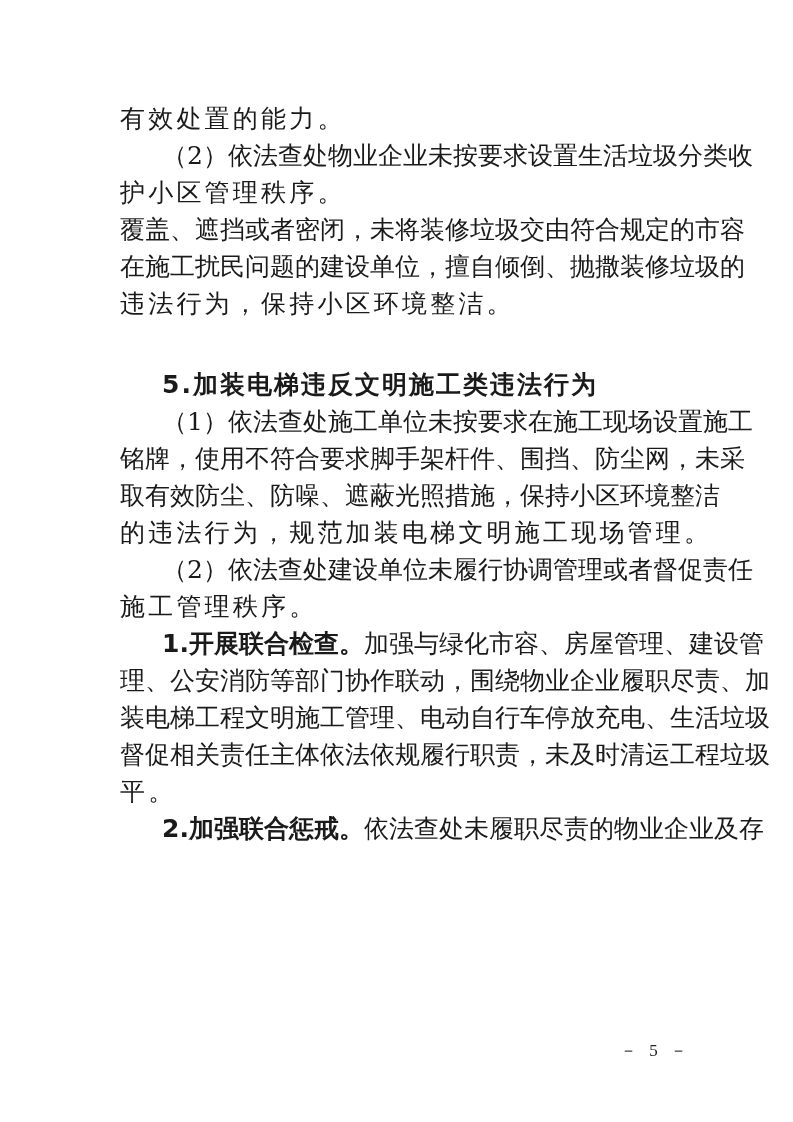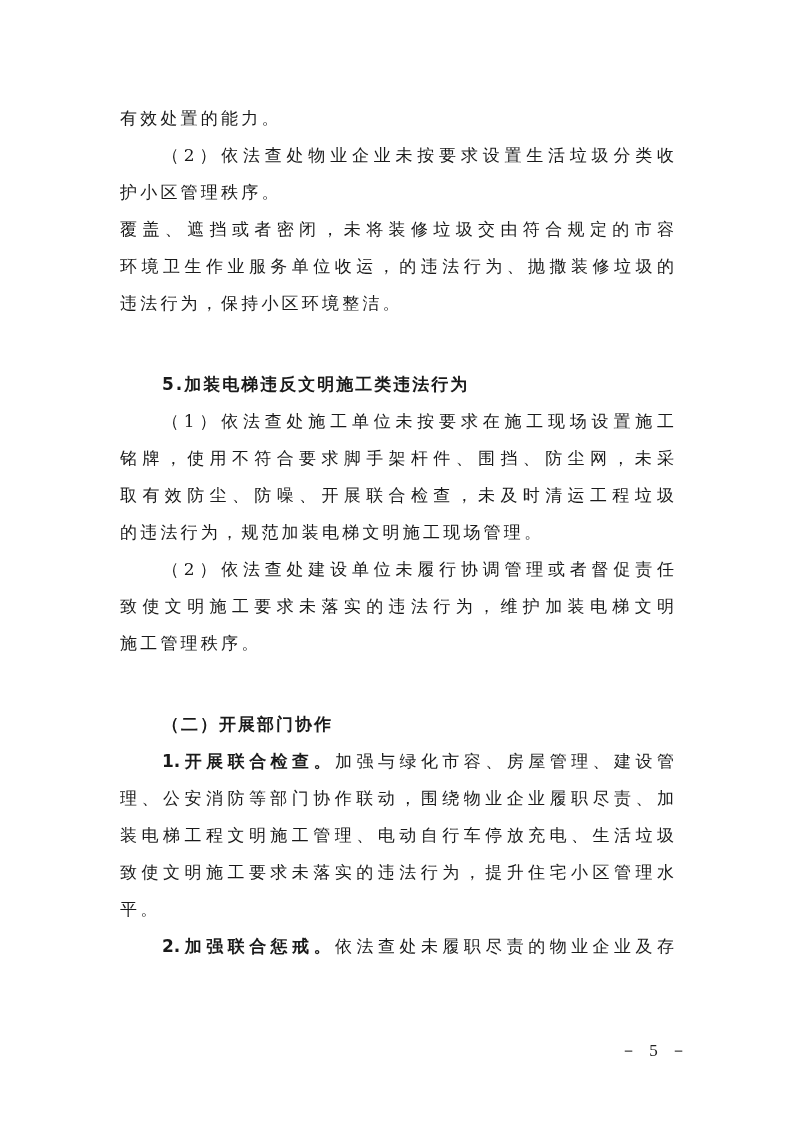--- a/index.html
+++ b/index.html
@@ -17,21 +17,21 @@
     }
     .page {
       position: absolute;
       left: 120px;
       top: 100px;
       width: 554px;
     }
     .line {
       height: 37px;
       line-height: 37px;
-      font-size: 17px;
+      font-size: 25px;
       white-space: nowrap;
       text-align: justify;
       text-align-last: justify;
       letter-spacing: 0px;
     }
     .line.last {
       text-align-last: left;
       letter-spacing: 3.2px;
     }
     .indent {
@@ -58,42 +58,40 @@
 <body>
 
 <div class="page">
 
   <div class="line last">有效处置的能力。</div>
 
   <div class="line indent">（2）依法查处物业企业未按要求设置生活垃圾分类收</div>
   <div class="line last">护小区管理秩序。</div>
 
   <div class="line">覆盖、遮挡或者密闭，未将装修垃圾交由符合规定的市容</div>
-  <div class="line">环境卫生作业服务单位收运，的违法行为、抛撒装修垃圾的</div>
+  <div class="line">在施工扰民问题的建设单位，擅自倾倒、抛撒装修垃圾的</div>
   <div class="line last">违法行为，保持小区环境整洁。</div>
 
   <div class="line indent heading">5.加装电梯违反文明施工类违法行为</div>
 
   <div class="line indent">（1）依法查处施工单位未按要求在施工现场设置施工</div>
   <div class="line">铭牌，使用不符合要求脚手架杆件、围挡、防尘网，未采</div>
-  <div class="line">取有效防尘、防噪、开展联合检查，未及时清运工程垃圾</div>
+  <div class="line">取有效防尘、防噪、遮蔽光照措施，保持小区环境整洁</div>
   <div class="line last">的违法行为，规范加装电梯文明施工现场管理。</div>
 
   <div class="line indent">（2）依法查处建设单位未履行协调管理或者督促责任</div>
-  <div class="line">致使文明施工要求未落实的违法行为，维护加装电梯文明</div>
   <div class="line last">施工管理秩序。</div>
 
-  <div class="line indent heading">（二）开展部门协作</div>
 
   <div class="line indent">
     <span class="heading" style="letter-spacing:0">1.开展联合检查。</span><span>加强与绿化市容、房屋管理、建设管</span>
   </div>
   <div class="line">理、公安消防等部门协作联动，围绕物业企业履职尽责、加</div>
   <div class="line">装电梯工程文明施工管理、电动自行车停放充电、生活垃圾</div>
-  <div class="line">致使文明施工要求未落实的违法行为，提升住宅小区管理水</div>
+  <div class="line">督促相关责任主体依法依规履行职责，未及时清运工程垃圾</div>
   <div class="line last">平。</div>
 
   <div class="line indent">
     <span class="heading" style="letter-spacing:0">2.加强联合惩戒。</span><span>依法查处未履职尽责的物业企业及存</span>
   </div>
 
 </div>
 
 <div class="page-number">－ 5 －</div>
 

